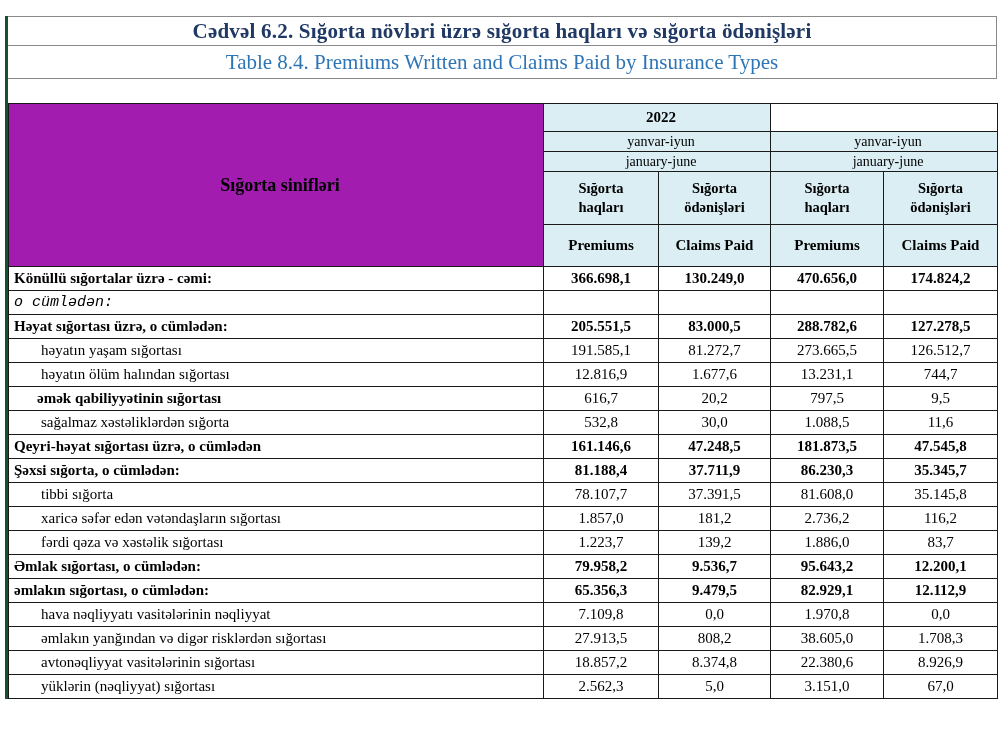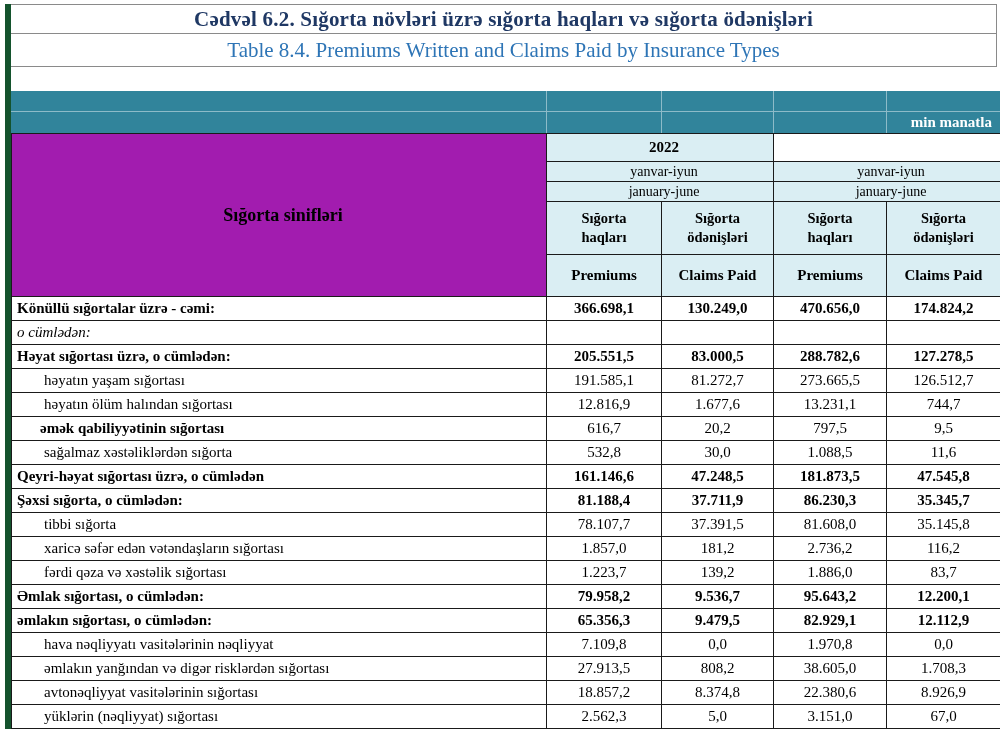--- a/index.html
+++ b/index.html
@@ -6,22 +6,22 @@
   html, body { margin: 0; padding: 0; }
   body {
     width: 1000px; height: 734px;
     background: #fff;
     font-family: "Liberation Serif", serif;
     color: #000;
     overflow: hidden;
   }
   .page { position: relative; width: 1000px; height: 734px; background: #fff; }
   .content {
-    position: absolute; left: 5px; top: 4px; width: 992px;
-    border-left: 6px solid #14532d;
+    position: absolute; left: 5px; top: 16px; width: 992px;
+    border-left: 3px solid #14532d;
   }
   .titlebox { border-top: 1px solid #8a8a8a; border-right: 1px solid #8a8a8a; }
   .title-az {
     height: 29px; display: flex; align-items: center; justify-content: center;
     font-weight: bold; font-size: 21px; color: var(--title-navy, #1f3864);
     border-bottom: 1px solid #8a8a8a; letter-spacing: 0.2px; white-space: nowrap;
   }
   .title-en {
     height: 33px; display: flex; align-items: center; justify-content: center;
     font-size: 21px; color: var(--title-blue, #2e75b6);
@@ -47,55 +47,37 @@
   th.rowhead { background: #a21caf; font-size: 18px; }
   th.year { font-size: 15px; height: 28px; }
   th.year-empty { background: #fff; }
   th.period { font-weight: normal; font-size: 14px; height: 20px; }
   th.colname { font-size: 14.5px; height: 53px; padding: 0 14px; line-height: 1.3; }
   th.colname-en { font-size: 15px; height: 42px; padding: 0 12px; }
   tbody td { height: 24px; font-size: 15px; vertical-align: middle; }
   td.label { text-align: left; padding-left: 5px; white-space: nowrap; }
   td.val { text-align: center; }
   tr.style-bold { font-weight: bold; }
-  tr.style-italic { font-style: italic; }
+  tr.style-italic { font-style: italic; font-family: Liberation Mono, monospace; }
   tr.indent-1 td.label { padding-left: 32px; }
   tr.indent-2 td.label { padding-left: 28px; font-weight: bold; }
 </style>
 </head>
 <body>
 
 <div class="page">
   <div class="content">
 
     <div class="titlebox">
       <div class="title-az">Cədvəl 6.2. Sığorta növləri üzrə sığorta haqları və sığorta ödənişləri</div>
       <div class="title-en">Table 8.4. Premiums Written and Claims Paid by Insurance Types</div>
     </div>
 
     <div class="gap"></div>
 
-    <div class="band">
-      <div class="band-row band-row-top">
-        <div class="band-cell bc0"></div>
-        <div class="band-cell bc1"></div>
-        <div class="band-cell bc2"></div>
-        <div class="band-cell bc3"></div>
-        <div class="band-cell bc4"></div>
-      </div>
-      <div class="band-row">
-        <div class="band-cell bc0"></div>
-        <div class="band-cell bc1"></div>
-        <div class="band-cell bc2"></div>
-        <div class="band-cell bc3"></div>
-        <div class="band-cell bc4">
-          <span class="unit">min manatla</span>
-        </div>
-      </div>
-    </div>
 
     <table>
       <colgroup>
         <col style="width:535px">
           <col style="width:115px">
           <col style="width:112px">
           <col style="width:113px">
           <col style="width:114px">
       </colgroup>
       <thead>

